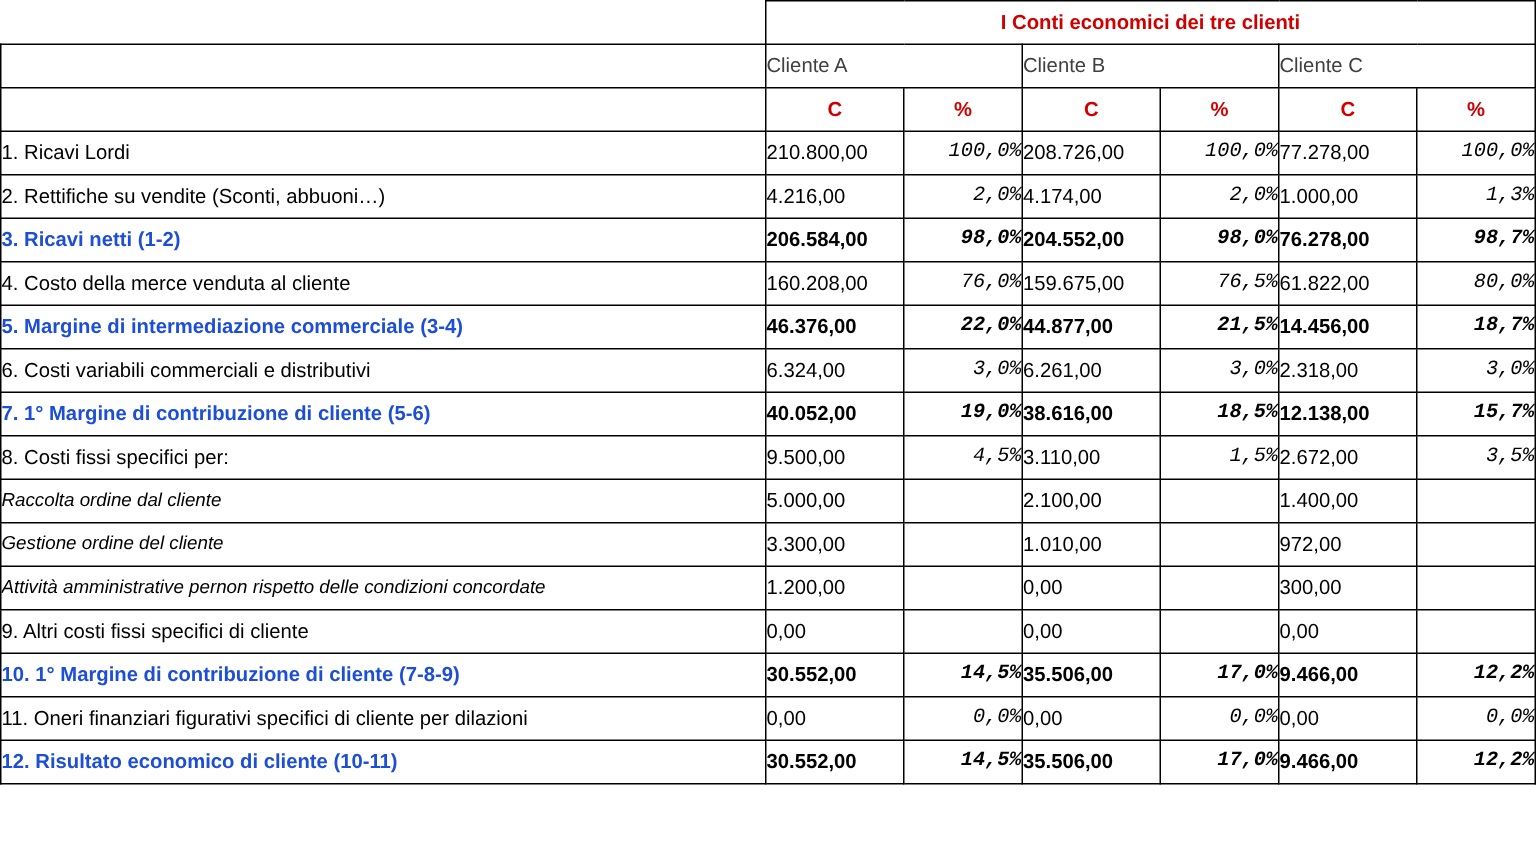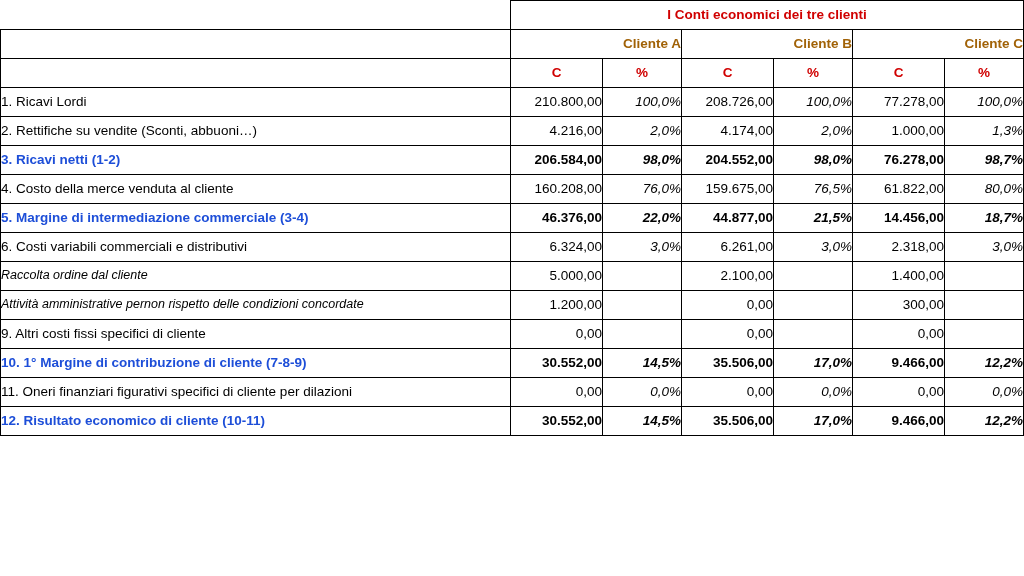--- a/index.html
+++ b/index.html
@@ -40,23 +40,23 @@
     font-weight: bold;
     color: #d00000;
     font-size: 15px;
     border: 1px solid #000000;
     height: 30px;
   }
   .blank-cell { border: none !important; }
 
   
   .client-head {
-    text-align: right;
-    font-weight: bold;
-    color: #a16207;
+    text-align: left;
+    font-weight: normal;
+    color: #404040;
     font-size: 15px;
     height: 29px;
   }
   .unit-head {
     text-align: center;
     font-weight: bold;
     color: #d00000;
     font-size: 13.5px;
     height: 27px;
   }
@@ -65,32 +65,32 @@
     padding-left: 5px;
     white-space: nowrap;
     overflow: hidden;
   }
   .label.indent {
     font-style: italic;
     font-size: 12.5px;
     padding-left: 0;
   }
   .num {
-    text-align: right;
     padding-right: 6px;
     white-space: nowrap;
   }
   .pct {
     text-align: right;
     padding-right: 5px;
     font-style: italic;
     font-size: 12px;
     white-space: nowrap;
     vertical-align: bottom;
     padding-bottom: 2px;
+    font-family: Liberation Mono, monospace;
   }
   .bold { font-weight: bold; }
   .rowlabel-bold { font-weight: bold; color: #1d4ed8; }
   
   col.c-label { width: 510px; }
   col.c-val   { width: 92px; }
   col.c-pct   { width: 79px; }
 </style>
 </head>
 <body>
@@ -175,26 +175,53 @@
       <tr>
         <td class="label">6. Costi variabili commerciali e distributivi</td>
         <td class="num">6.324,00</td>
         <td class="pct">3,0%</td>
         <td class="num">6.261,00</td>
         <td class="pct">3,0%</td>
         <td class="num">2.318,00</td>
         <td class="pct">3,0%</td>
       </tr>
       <tr>
+        <td class="label rowlabel-bold">7. 1° Margine di contribuzione di cliente (5-6)</td>
+        <td class="num bold">40.052,00</td>
+        <td class="pct bold">19,0%</td>
+        <td class="num bold">38.616,00</td>
+        <td class="pct bold">18,5%</td>
+        <td class="num bold">12.138,00</td>
+        <td class="pct bold">15,7%</td>
+      </tr>
+      <tr>
+        <td class="label">8. Costi fissi specifici per:</td>
+        <td class="num">9.500,00</td>
+        <td class="pct">4,5%</td>
+        <td class="num">3.110,00</td>
+        <td class="pct">1,5%</td>
+        <td class="num">2.672,00</td>
+        <td class="pct">3,5%</td>
+      </tr>
+      <tr>
         <td class="label indent">Raccolta ordine dal cliente</td>
         <td class="num">5.000,00</td>
         <td class="pct"></td>
         <td class="num">2.100,00</td>
         <td class="pct"></td>
         <td class="num">1.400,00</td>
+        <td class="pct"></td>
+      </tr>
+      <tr>
+        <td class="label indent">Gestione ordine del cliente</td>
+        <td class="num">3.300,00</td>
+        <td class="pct"></td>
+        <td class="num">1.010,00</td>
+        <td class="pct"></td>
+        <td class="num">972,00</td>
         <td class="pct"></td>
       </tr>
       <tr>
         <td class="label indent">Attività amministrative pernon rispetto delle condizioni concordate</td>
         <td class="num">1.200,00</td>
         <td class="pct"></td>
         <td class="num">0,00</td>
         <td class="pct"></td>
         <td class="num">300,00</td>
         <td class="pct"></td>

